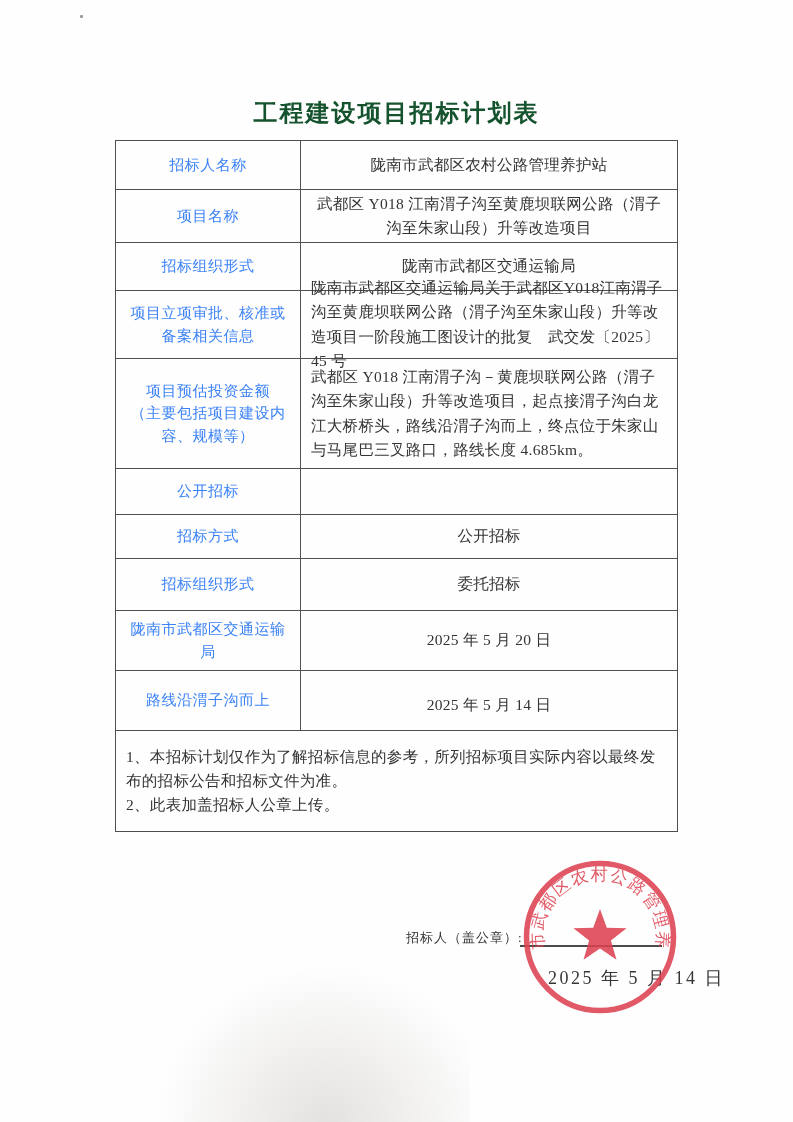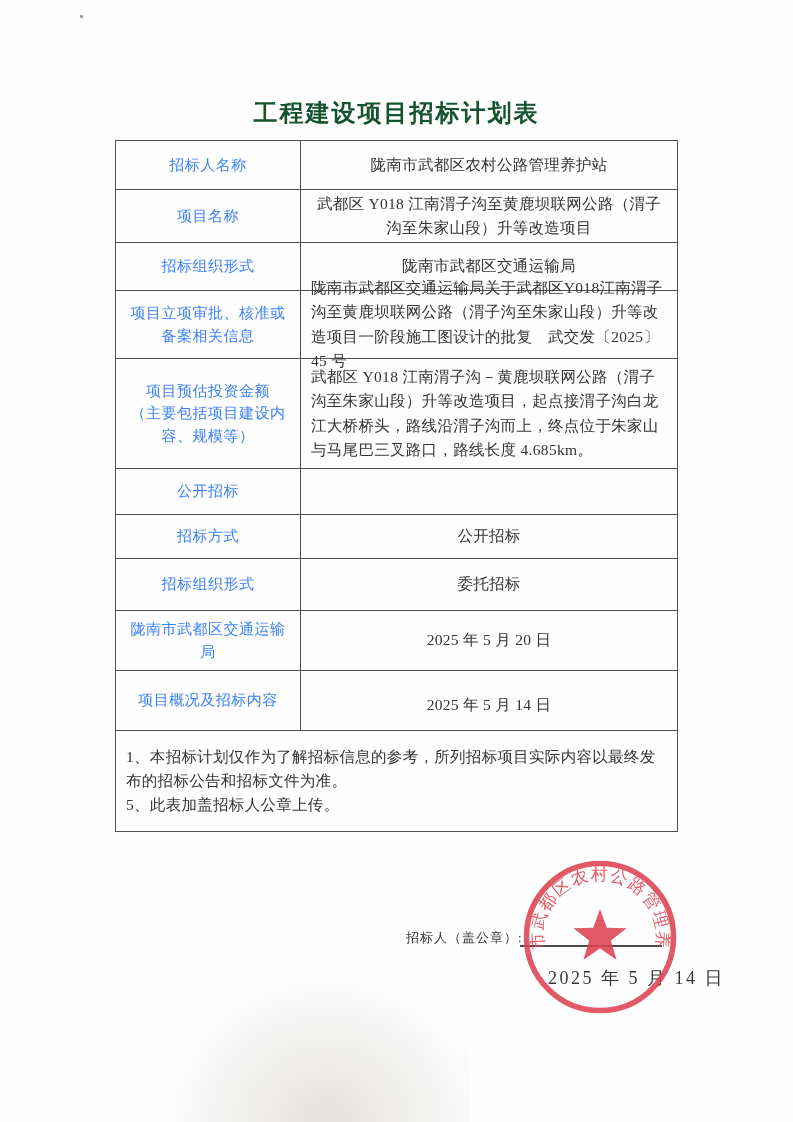--- a/index.html
+++ b/index.html
@@ -139,27 +139,27 @@
       <div class="cell label">招标组织形式</div>
       <div class="cell value center">委托招标</div>
     </div>
 
     <div class="t-row" style="height:60px">
       <div class="cell label">陇南市武都区交通运输局</div>
       <div class="cell value center">2025 年 5 月 20 日</div>
     </div>
 
     <div class="t-row" style="height:60px">
-      <div class="cell label">项目概况及招标内容</div>
+      <div class="cell label">路线沿渭子沟而上</div>
       <div class="cell value center" style="padding-top:14px">2025 年 5 月 14 日</div>
     </div>
 
     <div class="t-row" style="height:101px">
       <div class="cell value left">1、本招标计划仅作为了解招标信息的参考，所列招标项目实际内容以最终发布的招标公告和招标文件为准。
-5、此表加盖招标人公章上传。</div>
+2、此表加盖招标人公章上传。</div>
     </div>
 
   </div>
 
   <div class="footer-area">
     <span class="sign-label">招标人（盖公章）:</span>
     <div class="sign-line"></div>
     <span class="sign-date">2025 年 5 月 14 日</span>
 
     <div class="seal">

